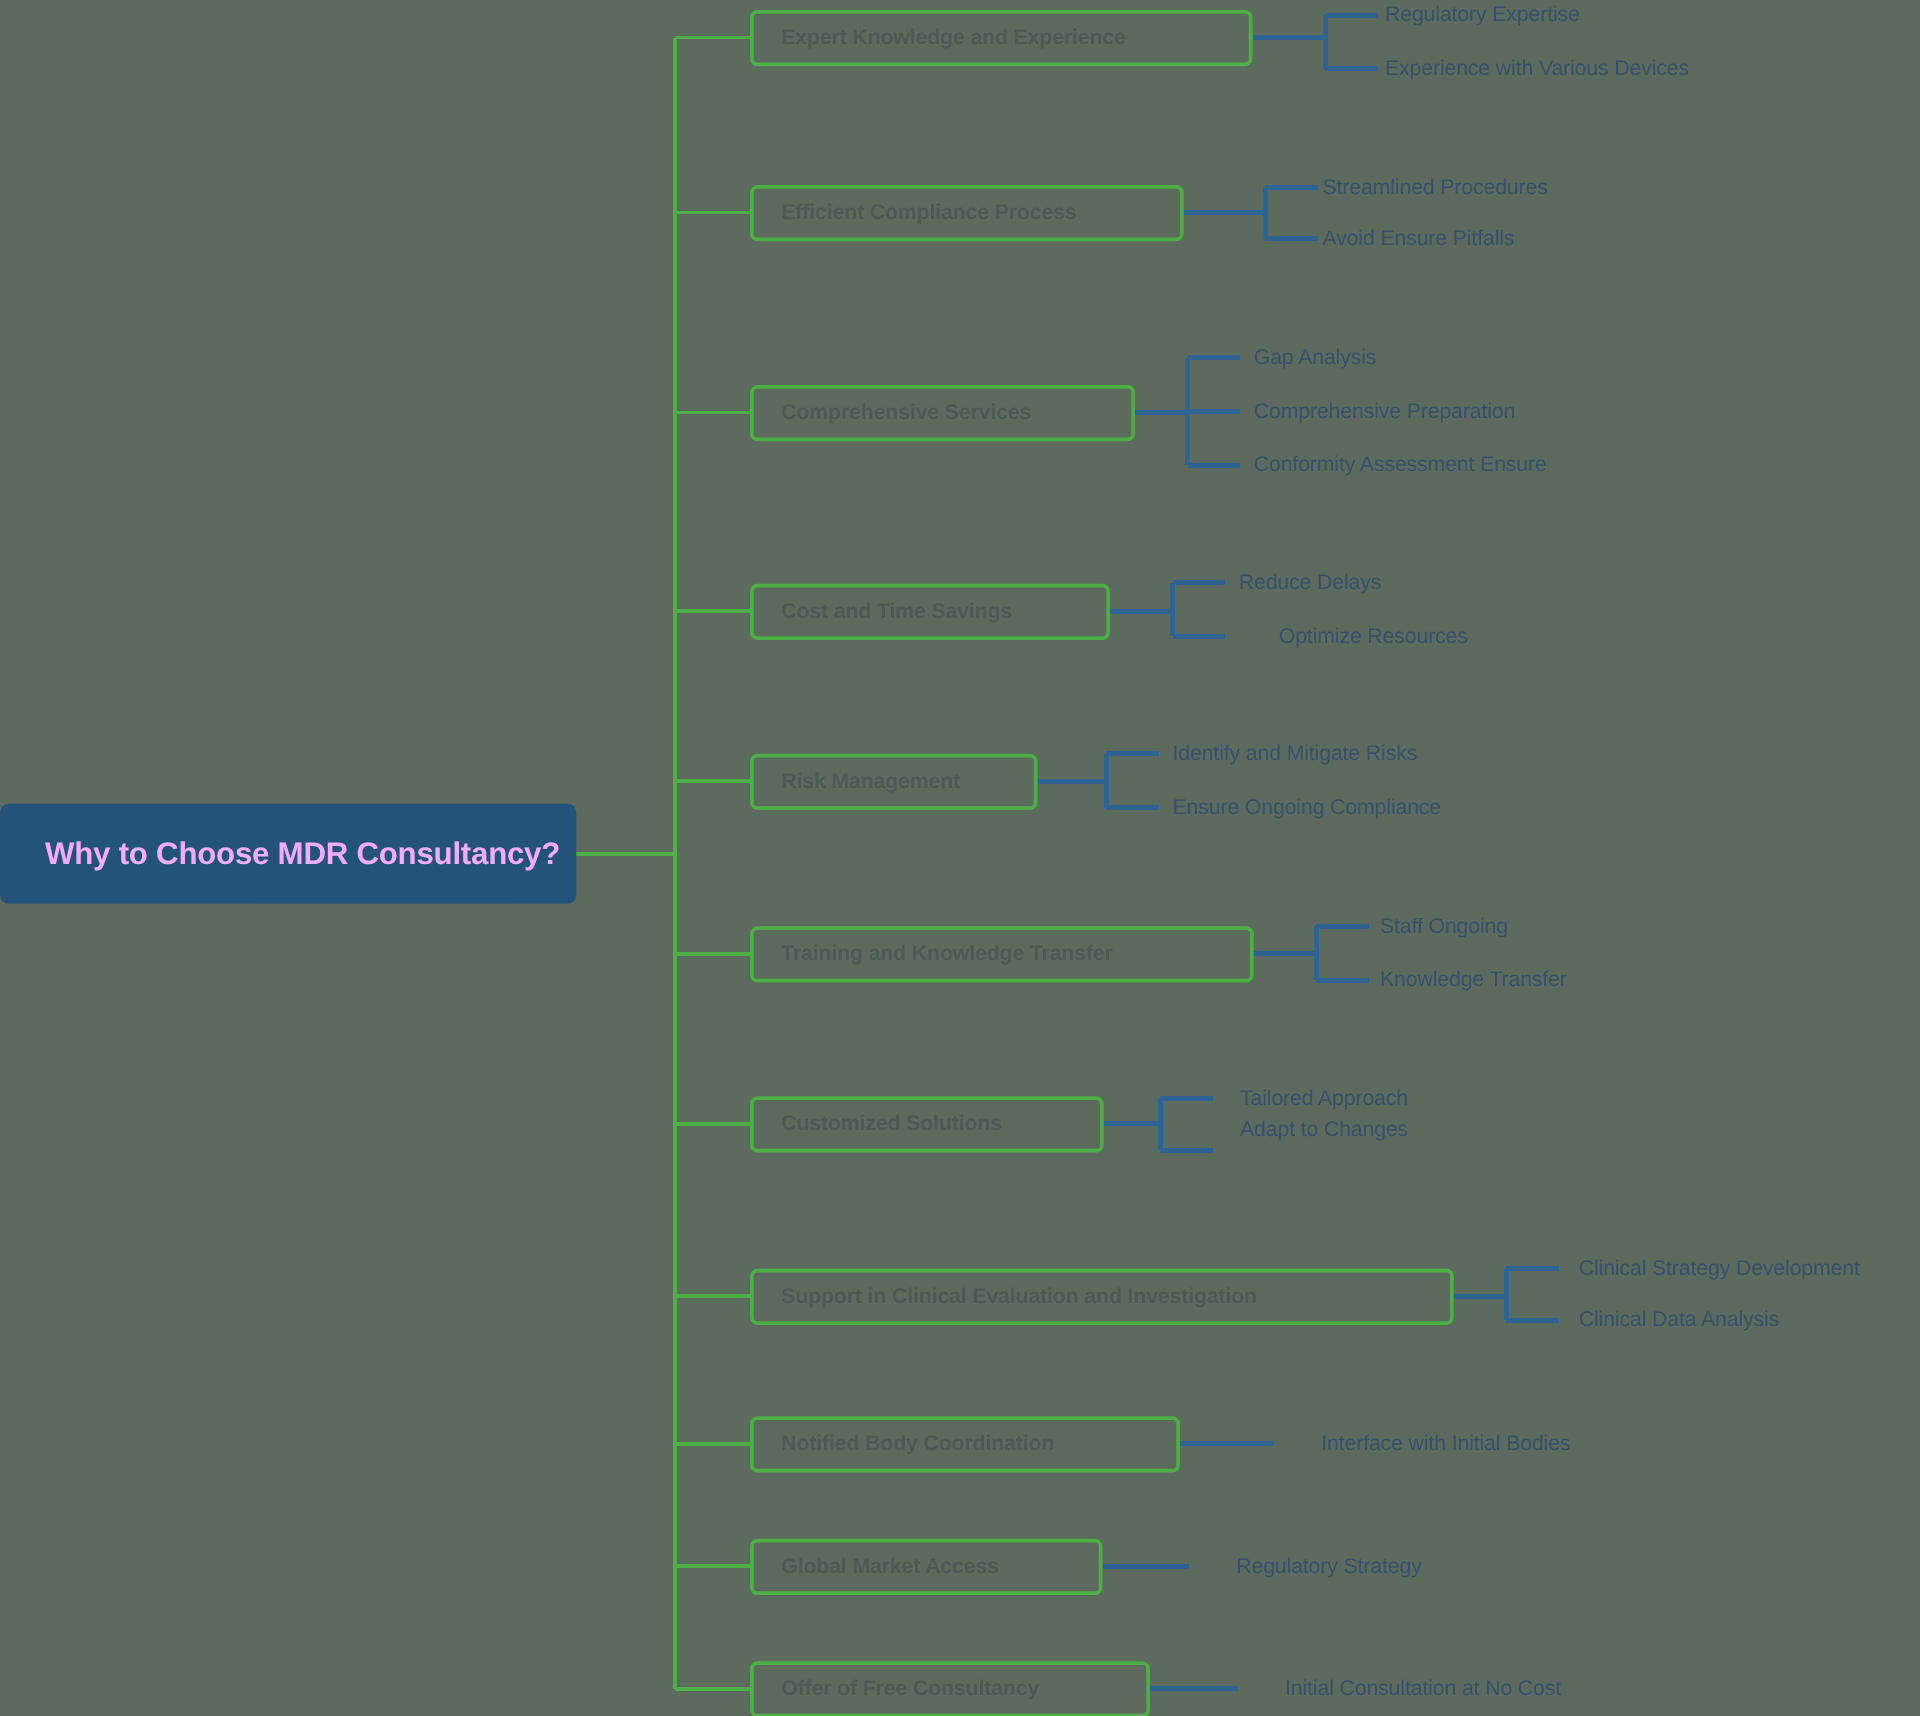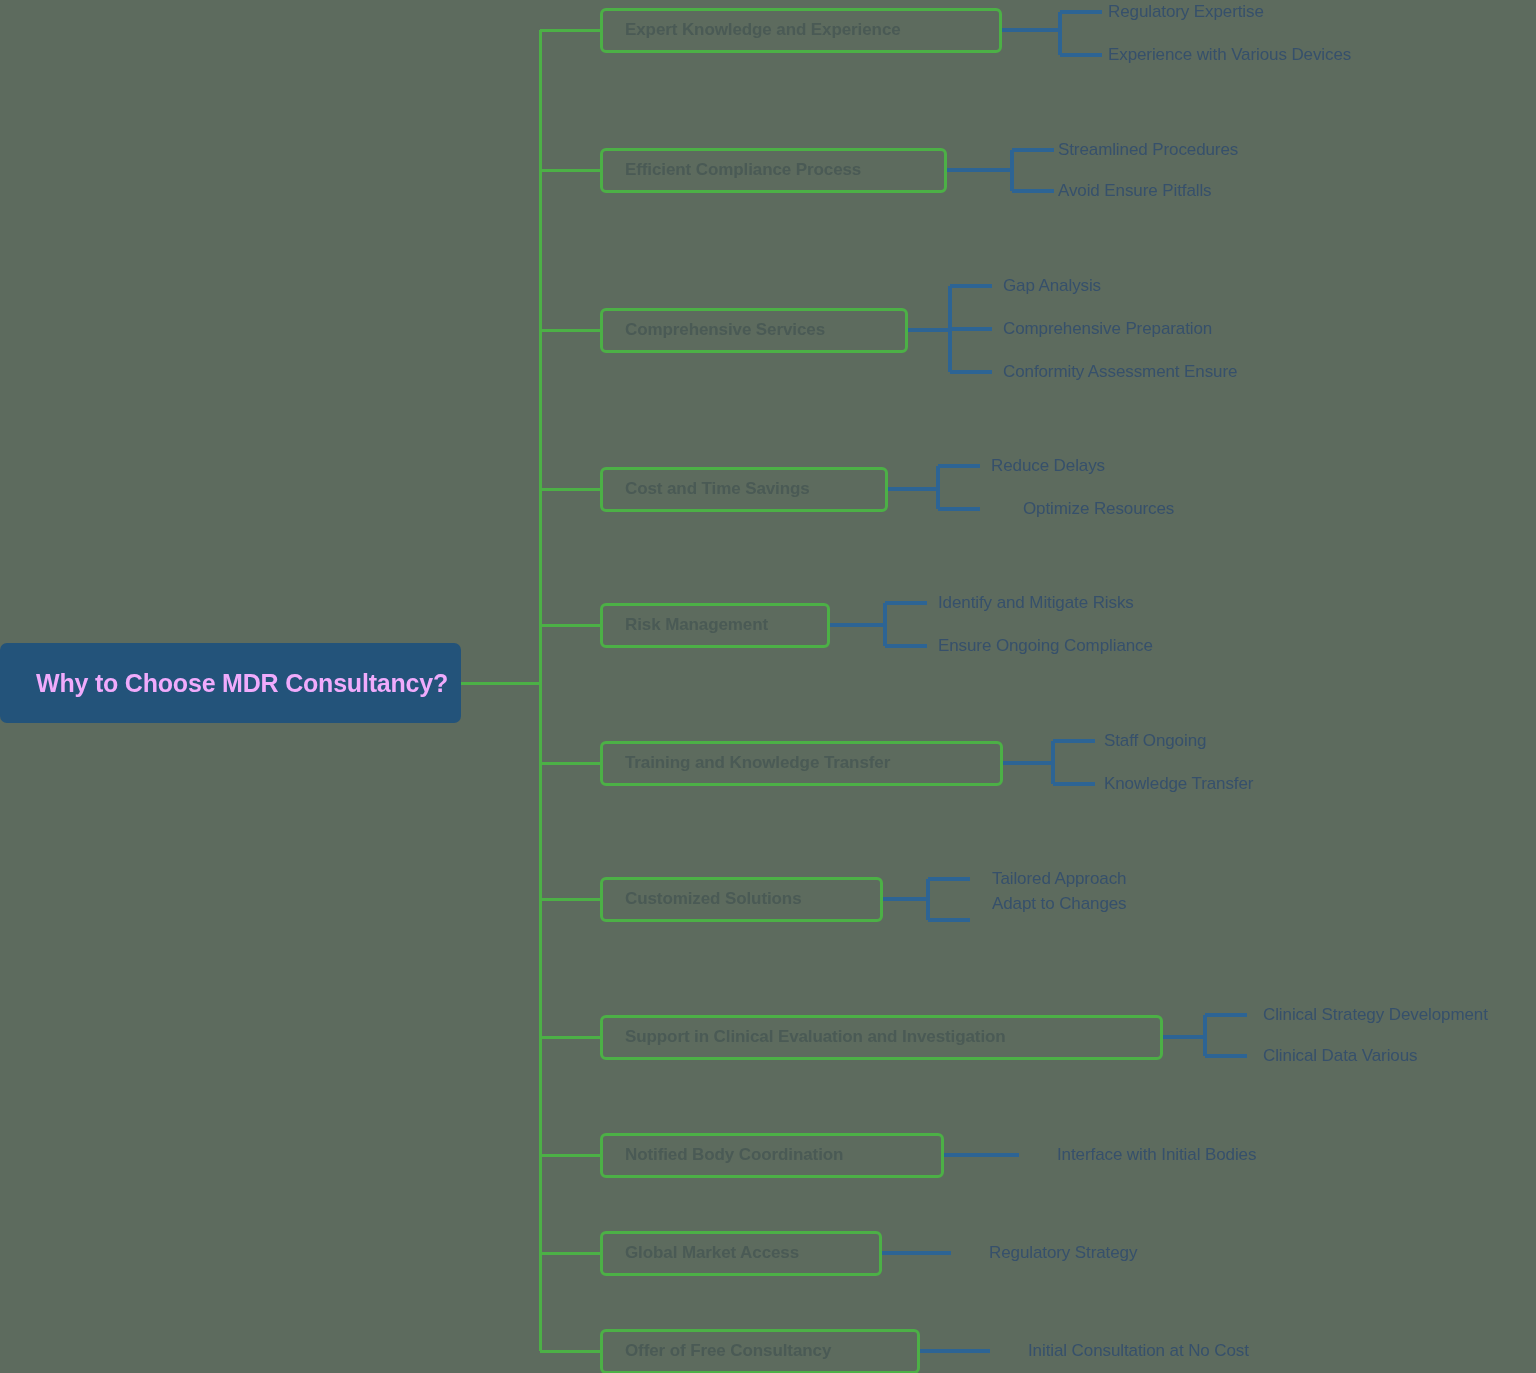--- a/index.html
+++ b/index.html
@@ -213,21 +213,21 @@
       <div class="leaf-node" style="left: 992px; top: 892px; height: 24px;">
         <span class="leaf-label">Adapt to Changes</span>
       </div>
       <div class="branch-node" style="left: 600px; top: 1014.5px; width: 563px; height: 45px;">
         <span class="branch-label">Support in Clinical Evaluation and Investigation</span>
       </div>
       <div class="leaf-node" style="left: 1263px; top: 1003px; height: 24px;">
         <span class="leaf-label">Clinical Strategy Development</span>
       </div>
       <div class="leaf-node" style="left: 1263px; top: 1044px; height: 24px;">
-        <span class="leaf-label">Clinical Data Various</span>
+        <span class="leaf-label">Clinical Data Analysis</span>
       </div>
       <div class="branch-node" style="left: 600px; top: 1132.5px; width: 344px; height: 45px;">
         <span class="branch-label">Notified Body Coordination</span>
       </div>
       <div class="leaf-node" style="left: 1057px; top: 1143px; height: 24px;">
         <span class="leaf-label">Interface with Initial Bodies</span>
       </div>
       <div class="branch-node" style="left: 600px; top: 1230.5px; width: 282px; height: 45px;">
         <span class="branch-label">Global Market Access</span>
       </div>

